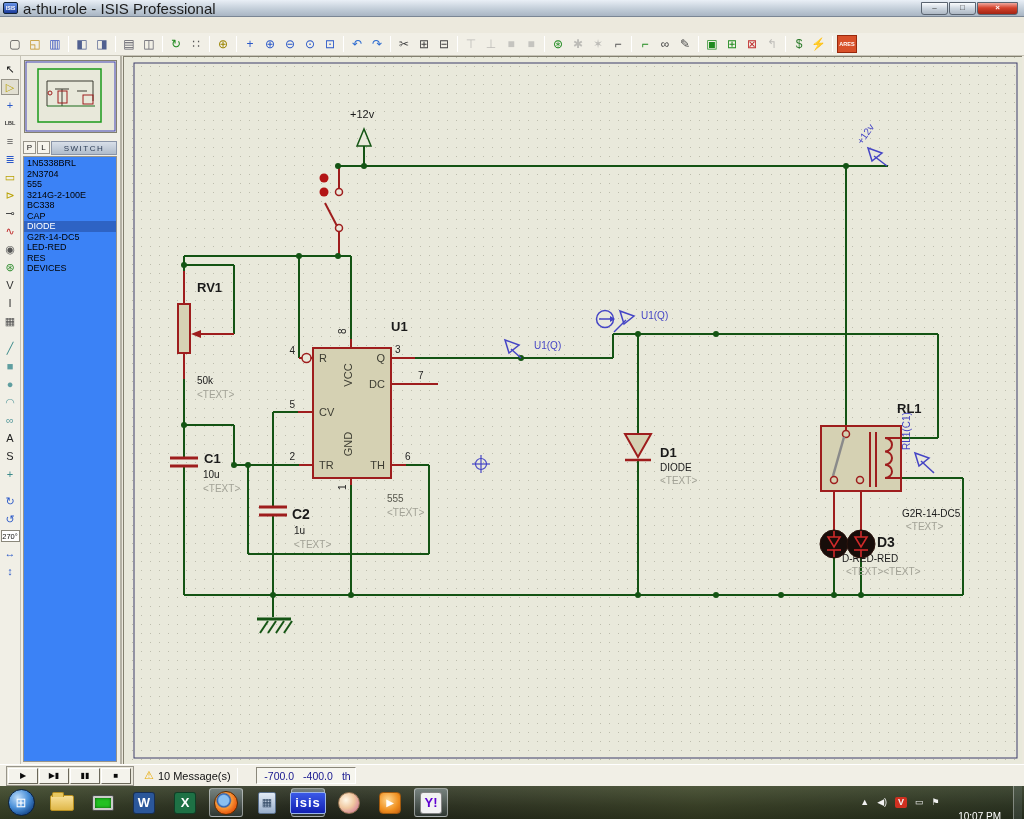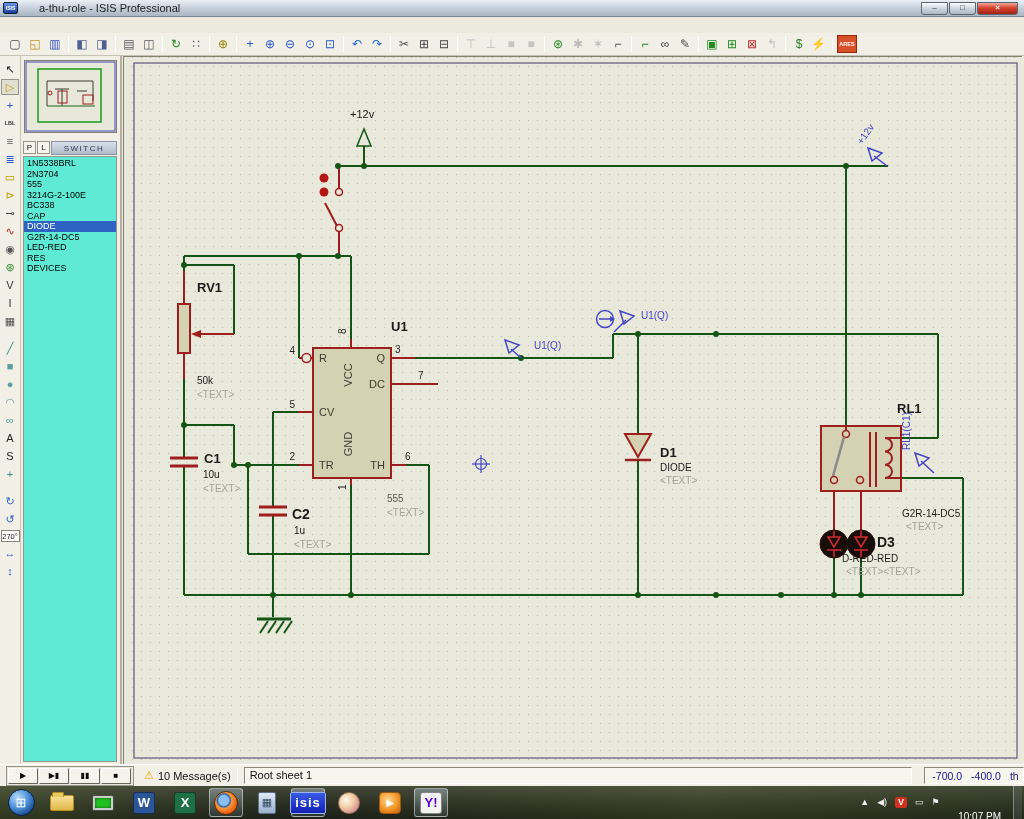--- a/index.html
+++ b/index.html
@@ -2,21 +2,21 @@
 <html><head>
 <meta charset="utf-8">
 <style>
   html,body{margin:0;padding:0;}
   *{box-sizing:border-box;}
   .screen{position:relative;width:1024px;height:819px;overflow:hidden;background:#ece9dd;font-family:"Liberation Sans",sans-serif;-webkit-font-smoothing:antialiased;}
 
   
   .titlebar{position:absolute;top:0;left:0;right:0;height:17px;background:linear-gradient(#e9eff6,#c3ced9 55%,#a9b5c3);border-bottom:1px solid #7a8694;display:flex;align-items:center;padding:0 3px;}
   .app-ico{width:15px;height:12px;background:linear-gradient(#6a96e8,#1a3a9a);color:#fff;font-size:5px;font-weight:bold;display:flex;align-items:center;justify-content:center;border-radius:2px;margin-right:5px;border:1px solid #123;}
-  .title{font-size:11px;color:#1c1c1c;margin-left:16px;}
+  .title{font-size:15px;color:#1c1c1c;}
   .wcs{margin-left:auto;display:flex;gap:1px;padding-right:3px;}
   .wc{width:27px;height:13px;border:1px solid #5a6470;border-radius:0 0 3px 3px;background:linear-gradient(#fafcfe,#cdd6df 50%,#aeb8c4);font-size:8px;line-height:10px;text-align:center;color:#333;}
   .wc-close{width:41px;background:linear-gradient(#f0a89e,#d4422c 45%,#a32414);color:#fff;font-weight:bold;}
 
   
   .menubar{position:absolute;top:17px;left:0;right:0;height:16px;background:#f4f2ea;border-bottom:1px solid #dbd8cb;display:flex;align-items:center;padding-left:4px;}
   .menu-item{font-size:11px;padding:1px 7px;color:#141414;}
   .toolbar{position:absolute;top:33px;left:0;right:0;height:23px;background:#f1efe6;border-bottom:1px solid #c6c3b6;display:flex;align-items:center;padding-left:5px;}
   .ti{width:18px;height:18px;display:flex;align-items:center;justify-content:center;font-size:12px;margin:0 1px;border:1px solid transparent;}
   .ti.dis{opacity:.5;}
@@ -30,21 +30,21 @@
   .si.tiny{font-size:5.5px;font-weight:bold;}
   .sgap{height:9px;}
   .angle{width:19px;height:12px;background:#fff;border:1px solid #8a877a;font-size:7.5px;display:flex;align-items:center;justify-content:center;margin:2px 0;color:#111;}
 
   
   .leftpanel{position:absolute;top:56px;left:21px;width:101px;bottom:55px;background:#f1efe6;border-right:2px solid #b4b1a4;}
   .overview{position:absolute;top:4px;left:3px;width:93px;height:73px;background:#e8e8da;border:1px solid #83806f;}
   .selheader{position:absolute;top:85px;left:2px;right:3px;height:14px;display:flex;}
   .plbtn{width:13px;height:13px;background:#f6f4ec;border:1px solid #97948a;font-size:8px;display:flex;align-items:center;justify-content:center;margin-right:1px;color:#111;}
   .devheader{flex:1;background:linear-gradient(#d8dfe9,#b0bccb);border:1px solid #8a95a8;font-size:8px;color:#2c3c55;display:flex;align-items:center;justify-content:center;letter-spacing:1.5px;}
-  .devlist{position:absolute;top:100px;left:2px;right:3px;bottom:2px;background:#5eead4;border:1px solid #97948a;overflow:hidden;padding-top:1px;}
+  .devlist{position:absolute;top:100px;left:2px;right:3px;bottom:2px;background:#3b82f6;border:1px solid #97948a;overflow:hidden;padding-top:1px;}
   .dev{font-size:9px;line-height:10.5px;padding-left:3px;color:#000;white-space:nowrap;}
   .dev.sel{background:#2e63c4;color:#fff;}
 
   
   .canvas{position:absolute;top:56px;left:123px;width:899px;height:708px;background-color:#e9e9db;background-image:radial-gradient(circle,#bdbdad 0.9px,rgba(0,0,0,0) 1px);background-size:9px 9px;background-position:4px 5px;border-top:1px solid #83806f;border-left:1px solid #83806f;}
   .schem{position:absolute;top:0;left:0;width:899px;height:708px;}
   .schem text{font-family:"Liberation Sans",sans-serif;}
 
   
   .simbar{position:absolute;left:0;right:0;top:764px;height:22px;background:#f1efe6;border-top:1px solid #fff;display:flex;align-items:center;}
@@ -451,21 +451,20 @@
         <div class="simbtn">▶</div>
         <div class="simbtn">▶▮</div>
         <div class="simbtn">▮▮</div>
         <div class="simbtn">■</div>
       </div>
     <div class="msgbox">
       <span class="warn">⚠</span>
       <span>10 Message(s)</span>
     </div>
     <div class="ssep"></div>
-    <div class="sheetbox">Root sheet 1</div>
     <div class="coordbox">
       <span>-700.0</span>
       <span>-400.0</span>
       <span>th</span>
     </div>
   </div>
 
   <div class="taskbar">
     <span id="taskbar-apps" style="display:flex;align-items:center;gap:7px">
         <div class="tb-item">

